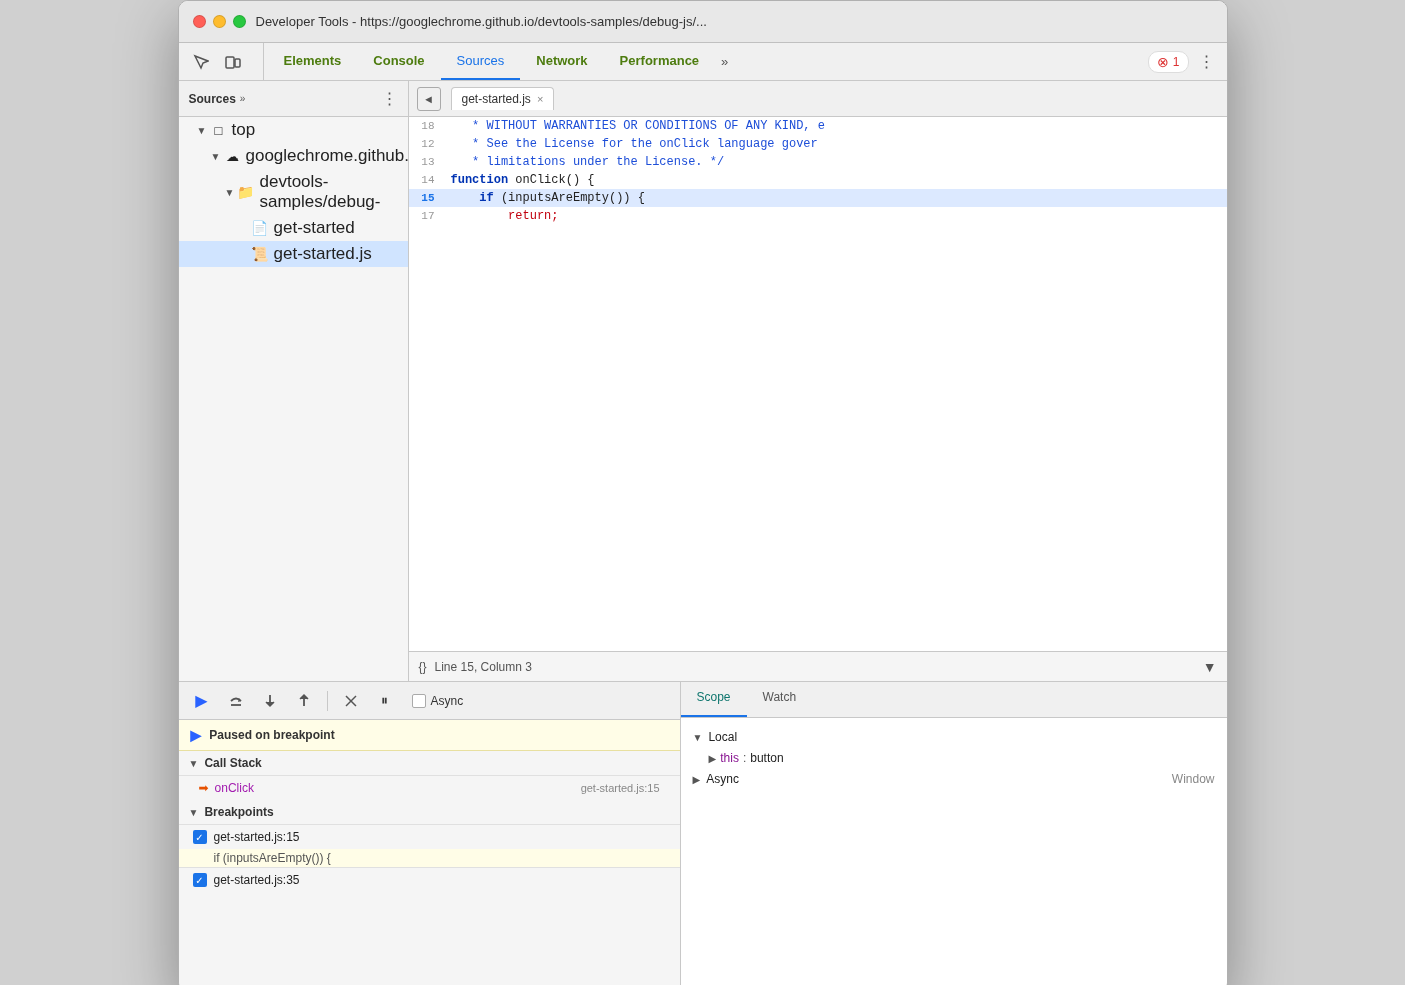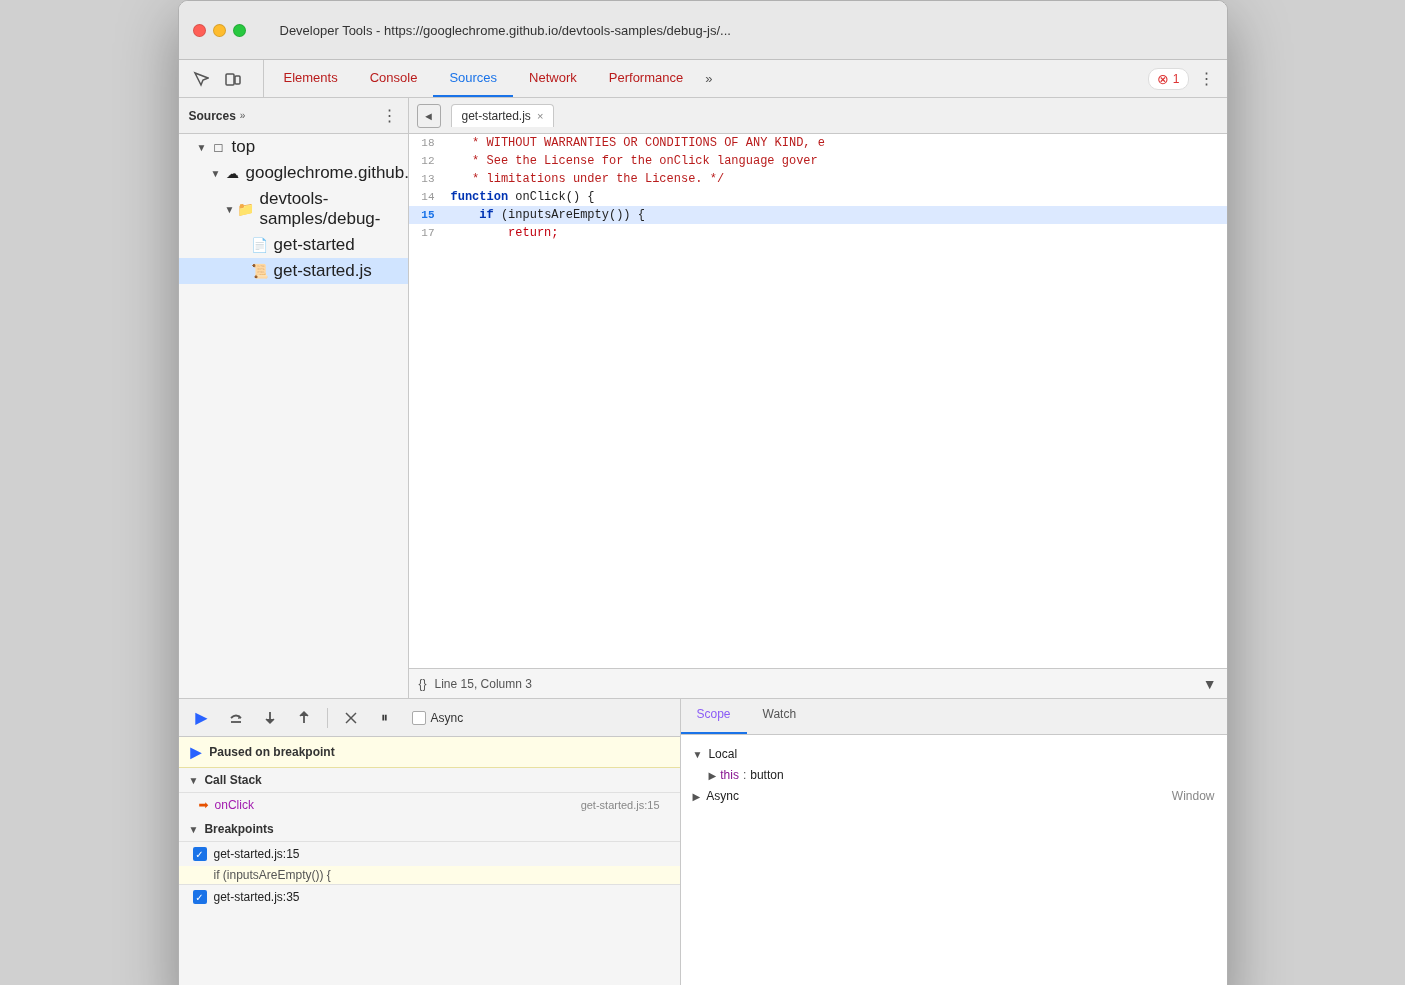--- a/index.html
+++ b/index.html
@@ -16,25 +16,25 @@
       background: #f5f5f5;
       border-radius: 10px;
       box-shadow: 0 20px 60px rgba(0,0,0,0.35);
       overflow: hidden;
       border: 1px solid #b0b0b0;
     }
     
     .title-bar {
       background: #e8e8e8;
       border-bottom: 1px solid #c0c0c0;
-      height: 59px;
+      height: 42px;
       display: flex;
       align-items: center;
       padding: 0 14px;
-      gap: 26px;
+      gap: 2px;
     }
     .traffic-lights {
       display: flex;
       gap: 7px;
       align-items: center;
     }
     .traffic-light {
       width: 13px; height: 13px;
       border-radius: 50%;
       border: 1px solid rgba(0,0,0,0.15);
@@ -76,24 +76,25 @@
     .tab-items {
       display: flex;
       align-items: stretch;
       flex: 1;
     }
     .tab-item {
       display: flex;
       align-items: center;
       padding: 0 16px;
       font-size: 13px;
-      color: #b91c1c;
+      color: #4d7c0f;
       cursor: pointer;
       border-bottom: 2px solid transparent;
       white-space: nowrap;
+      font-weight: bold;
     }
     .tab-item.active {
       color: #1a73e8;
       border-bottom: 2px solid #1a73e8;
       font-weight: 500;
     }
     .tab-bar-right {
       display: flex;
       align-items: center;
       gap: 6px;
@@ -405,21 +406,21 @@
       height: 36px;
     }
     .scope-tab {
       padding: 8px 16px;
       font-size: 12px;
       color: #555;
       cursor: pointer;
       border-bottom: 2px solid transparent;
     }
     .scope-tab.active {
-      color: #8b5cf6;
+      color: #0f766e;
       border-bottom: 2px solid #1a73e8;
       font-weight: 500;
     }
     .scope-content {
       flex: 1;
       overflow-y: auto;
       padding: 8px 0;
       font-size: 12px;
     }
     .scope-section-header {
@@ -445,21 +446,21 @@
       align-items: center;
       padding: 4px 12px;
       font-size: 12px;
       justify-content: space-between;
     }
     .scope-global-name { color: #222; display: flex; align-items: center; gap: 6px; }
     .scope-global-val { color: #888; }
 
     
     .kw { color: #0033b3; font-weight: bold; }
-    .comment { color: #b91c1c; }
+    .comment { color: #1d4ed8; }
     .string { color: #c1000e; }
   </style>
 </head>
 <body>
 
 <div class="window">
 
   <div class="title-bar">
     <div class="traffic-lights">
       <div class="traffic-light tl-close"></div>

